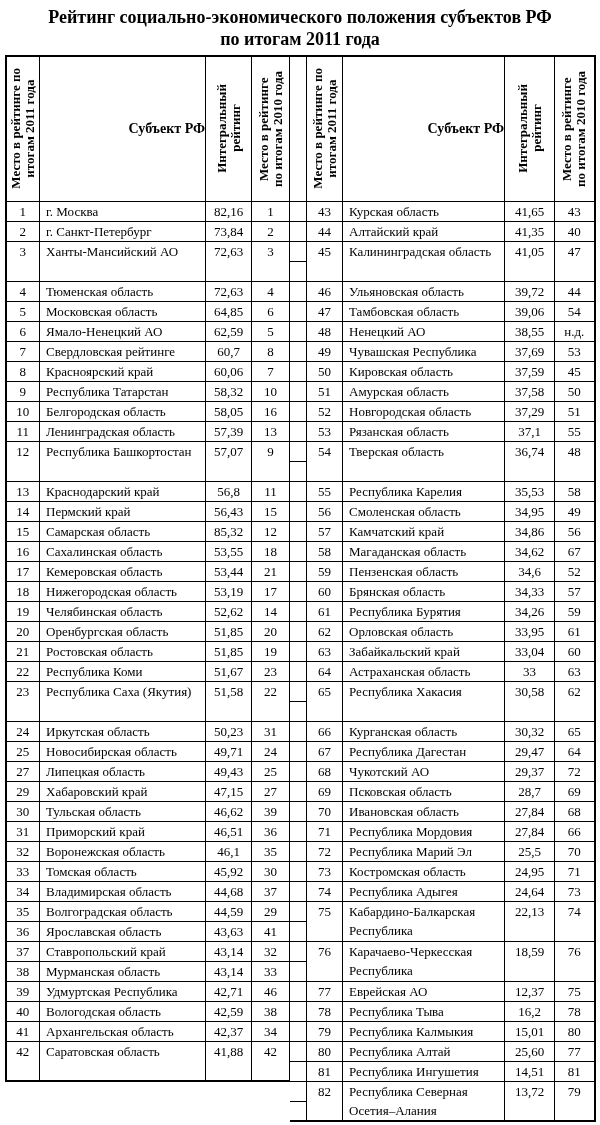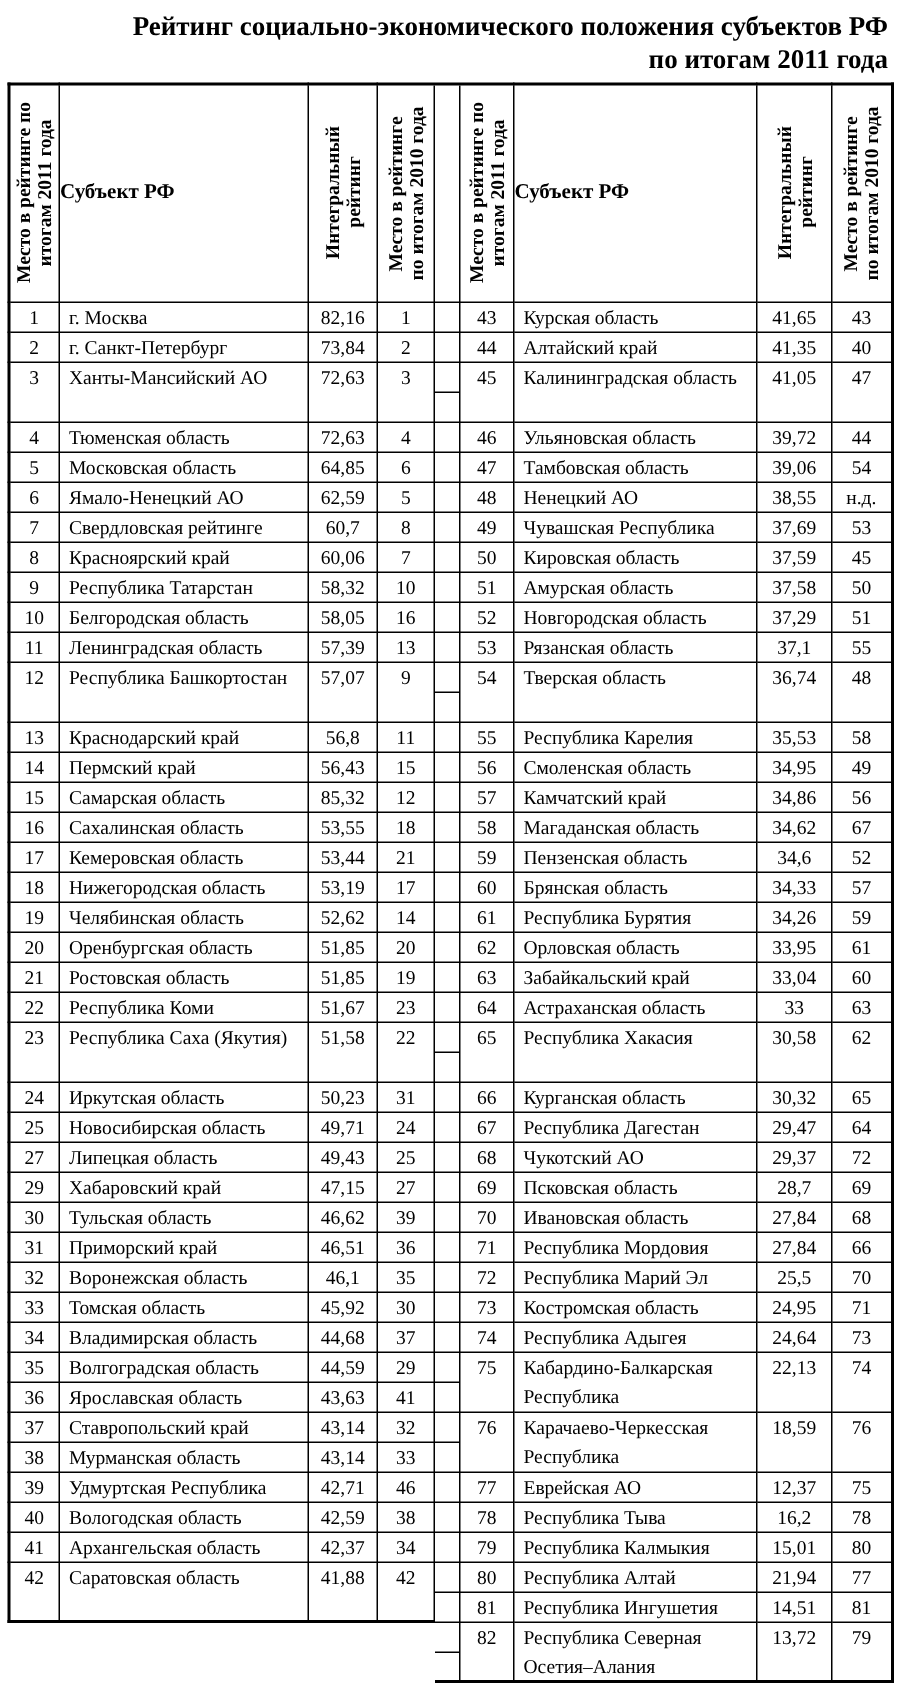--- a/index.html
+++ b/index.html
@@ -3,38 +3,38 @@
 <meta charset="utf-8">
 <style>
   html,body{margin:0;padding:0;background:#ffffff;}
   .page{
     width:600px;min-height:1125px;box-sizing:border-box;
     padding:4px 2px 6px;background:#ffffff;color:#000;
     font-family:"Liberation Serif","DejaVu Serif",serif;
   }
   .title{
     font-weight:bold;font-size:18px;line-height:22px;
-    text-align:right;margin:2px 6px 5px;
+    text-align:center;margin:2px 6px 5px;
   }
   .grid{display:flex;align-items:flex-start;justify-content:center;}
   table{border-collapse:collapse;table-layout:fixed;}
   td,th{border:1px solid #000;box-sizing:border-box;overflow:hidden;padding:0;}
   table.tbl{border:2px solid #000;}
   table.left{border-right-width:1px;}
   table.right{border-left-width:1px;}
   table.gaptbl{border-top:2px solid #000;border-bottom:2px solid #000;border-left:none;border-right:none;}
   .gaptbl td,.gaptbl th{border-left:none;border-right:none;}
   th{height:145px;vertical-align:middle;font-weight:bold;background:#fff;}
   .vt{
     writing-mode:vertical-rl;transform:rotate(180deg);
     white-space:pre-line;text-align:center;
     font-size:13px;line-height:14px;font-weight:bold;
     margin:0 auto;max-height:141px;
   }
-  .hsub{font-size:14px;text-align:left;}
+  .hsub{font-size:14px;text-align:right;}
   td{
     height:20px;font-size:13px;line-height:19px;
     vertical-align:top;text-align:center;white-space:nowrap;
   }
   td.subj{text-align:left;padding:0 3px 0 6px;white-space:normal;}
   tr.tall td{height:40px;}
   .gaptbl td{height:20px;}
 </style>
 </head>
 <body>
@@ -710,21 +710,21 @@
           </tr>
           <tr>
             <td>79</td>
             <td class="subj">Республика Калмыкия</td>
             <td>15,01</td>
             <td>80</td>
           </tr>
           <tr>
             <td>80</td>
             <td class="subj">Республика Алтай</td>
-            <td>21,94</td>
+            <td>25,60</td>
             <td>77</td>
           </tr>
           <tr>
             <td>81</td>
             <td class="subj">Республика Ингушетия</td>
             <td>14,51</td>
             <td>81</td>
           </tr>
           <tr class="tall">
             <td>82</td>

